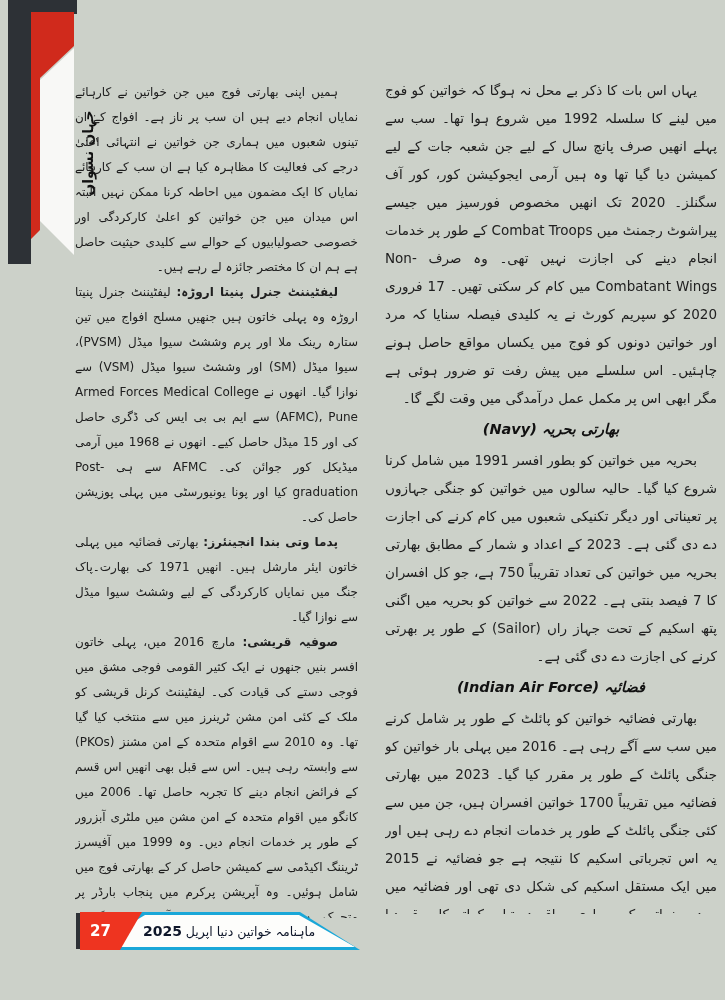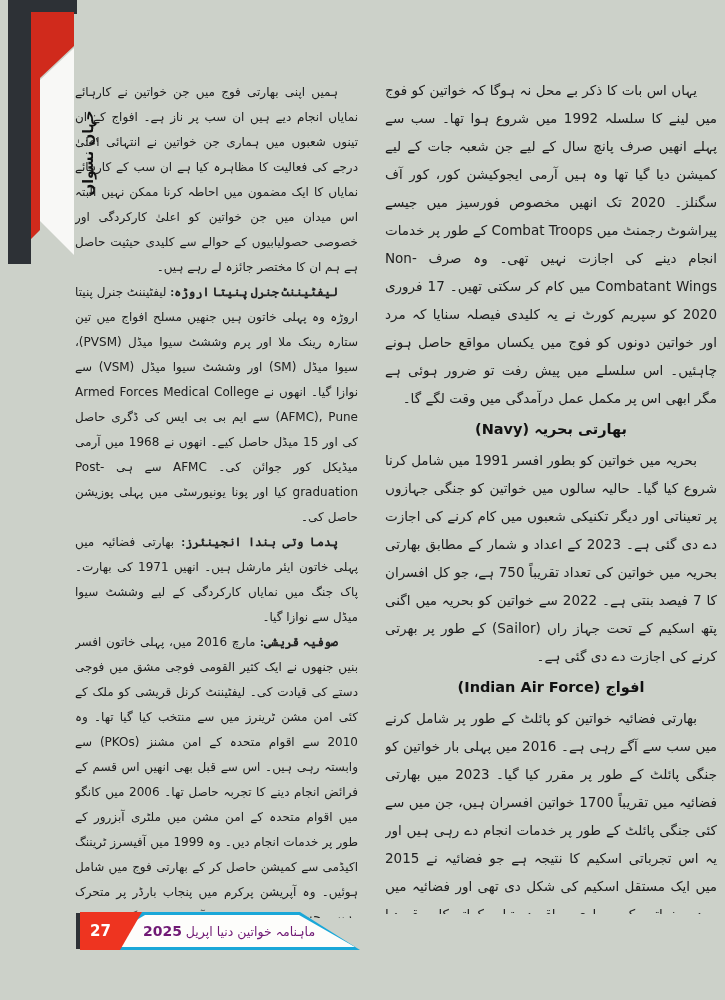--- a/index.html
+++ b/index.html
@@ -19,44 +19,45 @@
     direction:rtl; line-height:30px; white-space:nowrap;
   }
   
   .col { position:absolute; direction:rtl; text-align:justify; overflow:hidden; }
   .col-right { left:385px; top:76px; width:332px; height:838px;
                font-size:13.5px; line-height:28px; }
   .col-left  { left:75px;  top:80px; width:283px; height:838px;
                font-size:12px; line-height:25px; }
   .col p { margin:0; text-align:justify; }
   .col p.indent { text-indent:20px; }
-  .col p strong.lead { font-weight:bold;font-family:Liberation Serif, serif; }
+  .col p strong.lead { font-weight:bold; }
   .col h3 {
     margin:3px 0; font-size:14.5px; font-weight:bold; text-align:center;
     color:#111;
+    font-style:italic;
   }
   
   .footer { position:absolute; left:0; top:908px; width:420px; height:50px; }
   .footer-bar {
     position:absolute; left:76px; top:5px; width:9px; height:36px;
     background:#2d3136; z-index:1;
   }
   .footer-banner {
     position:absolute; left:88px; top:4px; width:272px; height:38px;
     background:#1aa7d8; z-index:2;
     clip-path:polygon(54px 0, 212px 0, 272px 38px, 0 38px);
   }
   .footer-banner-inner {
     position:absolute; left:3px; top:3px; width:266px; height:32px;
     background:#fdfdfb;
     clip-path:polygon(54px 0, 208px 0, 264px 32px, 0 32px);
     display:flex; align-items:center; justify-content:center;
   }
   .footer-text {
-    direction:rtl; font-size:12.5px; color:#701a75; white-space:nowrap;
+    direction:rtl; font-size:12.5px; color:#0f172a; white-space:nowrap;
     padding-left:10px;
   }
   .footer-text .yr { font-weight:bold; font-size:14px; }
   .page-badge {
     position:absolute; left:80px; top:4px; width:62px; height:38px;
     background:#ee3420; z-index:3;
     clip-path:polygon(0 0, 62px 0, 40px 38px, 0 38px);
     display:flex; align-items:center;
   }
   .page-badge span {
@@ -75,21 +76,21 @@
       <polygon points="31,12 74,12 74,46 40,78 40,230 31,239" fill="#d02a1c"></polygon>
       <polygon points="40,80 74,48 74,255 40,221" fill="#f8f8f6"></polygon>
     </svg>
   </div>
   <div class="sidebar-label">جہانِ نسواں</div>
 
   <div class="col col-right" id="col-right">
       <p class="indent" dir="rtl"><span>یہاں اس بات کا ذکر بے محل نہ ہوگا کہ خواتین کو فوج میں لینے کا سلسلہ 1992 میں شروع ہوا تھا۔ سب سے پہلے انھیں صرف پانچ سال کے لیے جن شعبہ جات کے لیے کمیشن دیا گیا تھا وہ ہیں آرمی ایجوکیشن کور، کور آف سگنلز۔ 2020 تک انھیں مخصوص فورسیز میں جیسے پیراشوٹ رجمنٹ میں Combat Troops کے طور پر خدمات انجام دینے کی اجازت نہیں تھی۔ وہ صرف Non-Combatant Wings میں کام کر سکتی تھیں۔ 17 فروری 2020 کو سپریم کورٹ نے یہ کلیدی فیصلہ سنایا کہ مرد اور خواتین دونوں کو فوج میں یکساں مواقع حاصل ہونے چاہئیں۔ اس سلسلے میں پیش رفت تو ضرور ہوئی ہے مگر ابھی اس پر مکمل عمل درآمدگی میں وقت لگے گا۔</span></p>
       <h3 dir="rtl">بھارتی بحریہ (Navy)</h3>
       <p class="indent" dir="rtl"><span>بحریہ میں خواتین کو بطور افسر 1991 میں شامل کرنا شروع کیا گیا۔ حالیہ سالوں میں خواتین کو جنگی جہازوں پر تعیناتی اور دیگر تکنیکی شعبوں میں کام کرنے کی اجازت دے دی گئی ہے۔ 2023 کے اعداد و شمار کے مطابق بھارتی بحریہ میں خواتین کی تعداد تقریباً 750 ہے، جو کل افسران کا 7 فیصد بنتی ہے۔ 2022 سے خواتین کو بحریہ میں اگنی پتھ اسکیم کے تحت جہاز راں (Sailor) کے طور پر بھرتی کرنے کی اجازت دے دی گئی ہے۔</span></p>
-      <h3 dir="rtl">افواج (Indian Air Force)</h3>
+      <h3 dir="rtl">فضائیہ (Indian Air Force)</h3>
       <p class="indent" dir="rtl"><span>بھارتی فضائیہ خواتین کو پائلٹ کے طور پر شامل کرنے میں سب سے آگے رہی ہے۔ 2016 میں پہلی بار خواتین کو جنگی پائلٹ کے طور پر مقرر کیا گیا۔ 2023 میں بھارتی فضائیہ میں تقریباً 1700 خواتین افسران ہیں، جن میں سے کئی جنگی پائلٹ کے طور پر خدمات انجام دے رہی ہیں اور یہ اس تجرباتی اسکیم کا نتیجہ ہے جو فضائیہ نے 2015 میں ایک مستقل اسکیم کی شکل دی تھی اور فضائیہ میں مرد و خواتین کو مساوی مواقع دستیاب کراتے کا موقع دیا گیا تھا۔</span></p>
     </div>
   <div class="col col-left" id="col-left">
       <p class="indent" dir="rtl"><span>ہمیں اپنی بھارتی فوج میں جن خواتین نے کارہائے نمایاں انجام دیے ہیں ان سب پر ناز ہے۔ افواج کے ان تینوں شعبوں میں ہماری جن خواتین نے انتہائی اعلیٰ درجے کی فعالیت کا مظاہرہ کیا ہے ان سب کے کارہائے نمایاں کا ایک مضمون میں احاطہ کرنا ممکن نہیں البتہ اس میدان میں جن خواتین کو اعلیٰ کارکردگی اور خصوصی حصولیابیوں کے حوالے سے کلیدی حیثیت حاصل ہے ہم ان کا مختصر جائزہ لے رہے ہیں۔</span></p>
       <p class="indent" dir="rtl"><strong class="lead">لیفٹیننٹ جنرل پنیتا اروڑہ:</strong><span> لیفٹیننٹ جنرل پنیتا اروڑہ وہ پہلی خاتون ہیں جنھیں مسلح افواج میں تین ستارہ رینک ملا اور پرم وششٹ سیوا میڈل (PVSM)، سیوا میڈل (SM) اور وششٹ سیوا میڈل (VSM) سے نوازا گیا۔ انھوں نے Armed Forces Medical College (AFMC), Pune سے ایم بی بی ایس کی ڈگری حاصل کی اور 15 میڈل حاصل کیے۔ انھوں نے 1968 میں آرمی میڈیکل کور جوائن کی۔ AFMC سے ہی Post-graduation کیا اور پونا یونیورسٹی میں پہلی پوزیشن حاصل کی۔</span></p>
       <p class="indent" dir="rtl"><strong class="lead">پدما وتی بندا انجینئرز:</strong><span> بھارتی فضائیہ میں پہلی خاتون ایئر مارشل ہیں۔ انھیں 1971 کی بھارت۔پاک جنگ میں نمایاں کارکردگی کے لیے وششٹ سیوا میڈل سے نوازا گیا۔</span></p>
       <p class="indent" dir="rtl"><strong class="lead">صوفیہ قریشی:</strong><span> مارچ 2016 میں، پہلی خاتون افسر بنیں جنھوں نے ایک کثیر القومی فوجی مشق میں فوجی دستے کی قیادت کی۔ لیفٹیننٹ کرنل قریشی کو ملک کے کئی امن مشن ٹرینرز میں سے منتخب کیا گیا تھا۔ وہ 2010 سے اقوام متحدہ کے امن مشنز (PKOs) سے وابستہ رہی ہیں۔ اس سے قبل بھی انھیں اس قسم کے فرائض انجام دینے کا تجربہ حاصل تھا۔ 2006 میں کانگو میں اقوام متحدہ کے امن مشن میں ملٹری آبزرور کے طور پر خدمات انجام دیں۔ وہ 1999 میں آفیسرز ٹریننگ اکیڈمی سے کمیشن حاصل کر کے بھارتی فوج میں شامل ہوئیں۔ وہ آپریشن پرکرم میں پنجاب بارڈر پر متحرک رہیں، جس پر انھیں جنرل آفیسر کمانڈنگ ان چیف (GOC-in-C) کی جانب سے تعریفی سند سے نوازا گیا۔ اس کے علاوہ، شمال مشرق میں سیلابی امدادی آپریشنز کے دوران ان کی شاندار مواصلاتی خدمات پر انھیں سگنل آفیسران</span></p>
     </div>
 
   <div class="footer">

